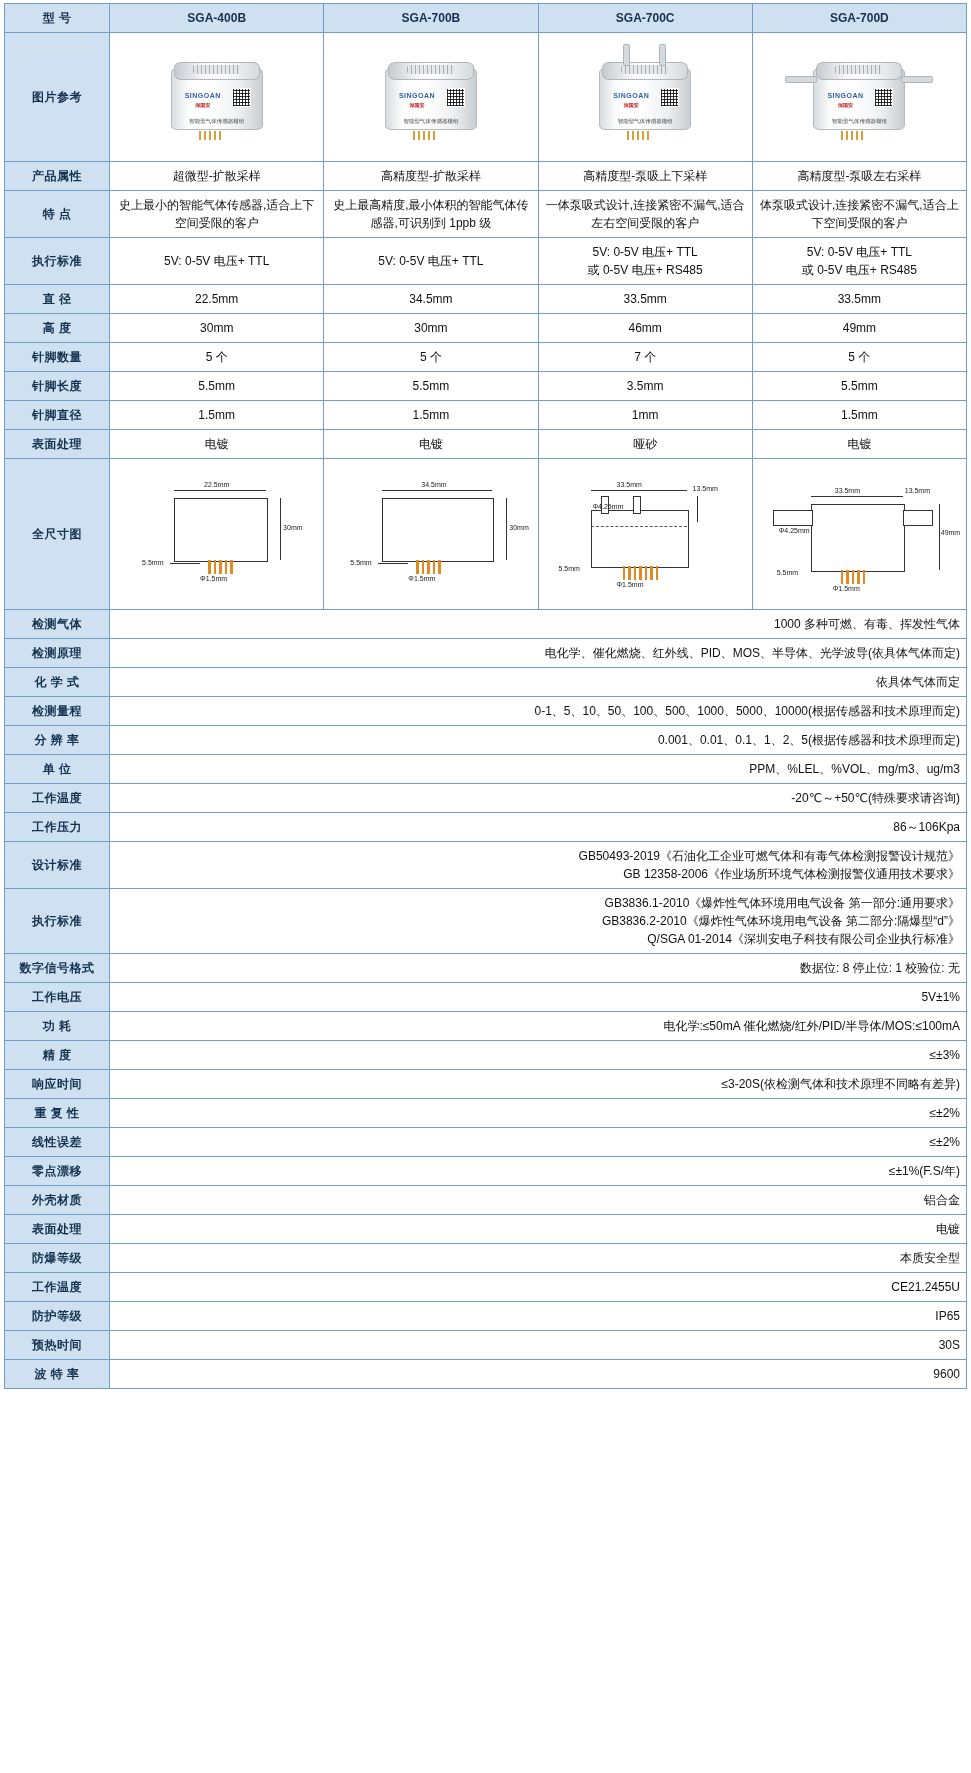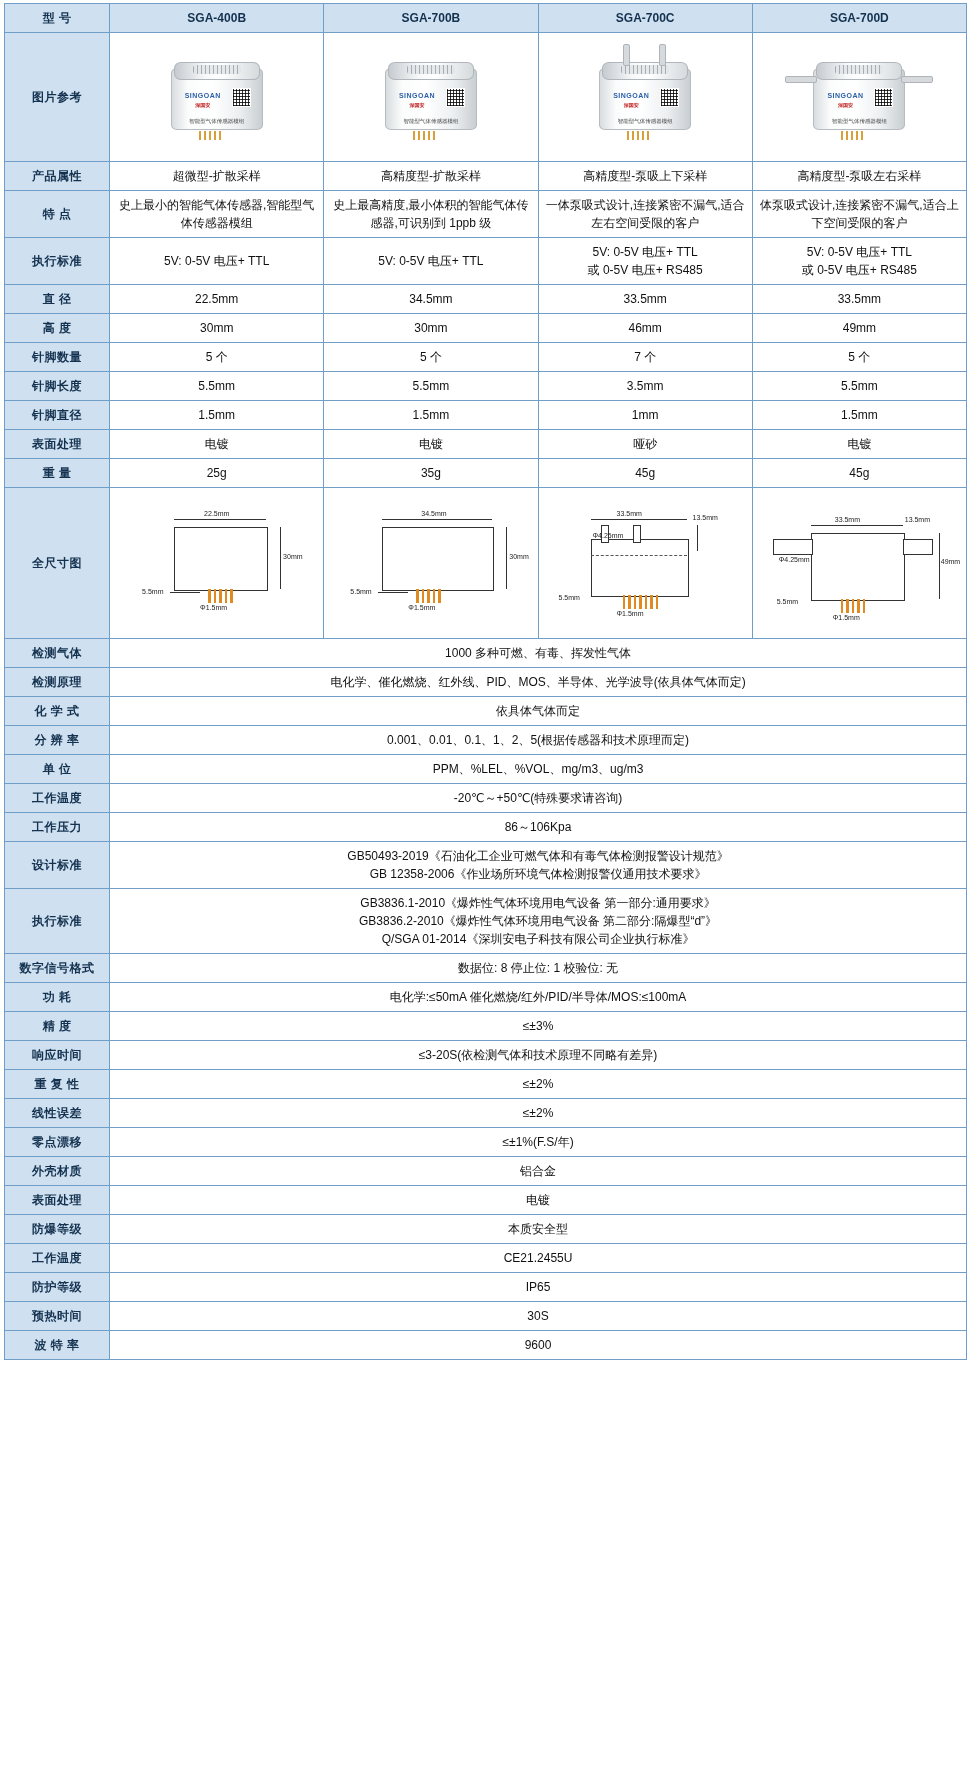--- a/index.html
+++ b/index.html
@@ -32,21 +32,21 @@
     color:#14324f;
     letter-spacing:0.5px;
     font-size:12.5px;
   }
   td.val{
     background:#ffffff;
     text-align:center;
     color:#111;
   }
   td.val.left{
-    text-align:center;
+    text-align:right;
     padding-left:6px;
   }
   td.hdr{
     background:#cfe0f0;
     text-align:center;
     font-weight:bold;
     color:#14324f;
     font-size:12.5px;
   }
   .imgrow td{height:118px;padding:3px;}
@@ -230,21 +230,21 @@
       </tr>
       <tr>
         <td class="lbl">产品属性</td>
         <td class="val">超微型-扩散采样</td>
         <td class="val">高精度型-扩散采样</td>
         <td class="val">高精度型-泵吸上下采样</td>
         <td class="val">高精度型-泵吸左右采样</td>
       </tr>
       <tr>
         <td class="lbl">特   点</td>
-        <td class="val">史上最小的智能气体传感器,智能型气体传感器模组</td>
+        <td class="val">史上最小的智能气体传感器,适合上下空间受限的客户</td>
         <td class="val">史上最高精度,最小体积的智能气体传感器,可识别到 1ppb 级</td>
         <td class="val">一体泵吸式设计,连接紧密不漏气,适合左右空间受限的客户</td>
         <td class="val">体泵吸式设计,连接紧密不漏气,适合上下空间受限的客户</td>
       </tr>
       <tr>
         <td class="lbl">执行标准</td>
         <td class="val">5V:  0-5V 电压+ TTL</td>
         <td class="val">5V:  0-5V 电压+ TTL</td>
         <td class="val">5V:  0-5V 电压+ TTL<br>或 0-5V 电压+ RS485</td>
         <td class="val">5V:  0-5V 电压+ TTL<br>或 0-5V 电压+ RS485</td>
@@ -283,27 +283,20 @@
         <td class="val">1.5mm</td>
         <td class="val">1mm</td>
         <td class="val">1.5mm</td>
       </tr>
       <tr>
         <td class="lbl">表面处理</td>
         <td class="val">电镀</td>
         <td class="val">电镀</td>
         <td class="val">哑砂</td>
         <td class="val">电镀</td>
-      </tr>
-      <tr>
-        <td class="lbl">重    量</td>
-        <td class="val">25g</td>
-        <td class="val">35g</td>
-        <td class="val">45g</td>
-        <td class="val">45g</td>
       </tr>
       <tr class="dimrow">
         <td class="lbl">全尺寸图</td>
         <td class="val">
           <div class="dimwrap">
             <div class="dimbox" style="left: 58px; top: 30px; width: 92px; height: 62px;"></div>
             <div class="dimline" style="left: 58px; top: 22px; width: 92px; height: 1px;"></div>
             <div class="dimtxt" style="left: 88px; top: 12px;">22.5mm</div>
             <div class="dimline" style="left: 164px; top: 30px; width: 1px; height: 62px;"></div>
             <div class="dimtxt" style="left: 167px; top: 55px;">30mm</div>
@@ -391,20 +384,24 @@
       </tr>
       <tr>
         <td class="lbl">检测原理</td>
         <td class="val left multi" colspan="4">电化学、催化燃烧、红外线、PID、MOS、半导体、光学波导(依具体气体而定)</td>
       </tr>
       <tr>
         <td class="lbl">化 学 式</td>
         <td class="val left multi" colspan="4">依具体气体而定</td>
       </tr>
       <tr>
+        <td class="lbl">检测量程</td>
+        <td class="val left multi" colspan="4">0-1、5、10、50、100、500、1000、5000、10000(根据传感器和技术原理而定)</td>
+      </tr>
+      <tr>
         <td class="lbl">分 辨 率</td>
         <td class="val left multi" colspan="4">0.001、0.01、0.1、1、2、5(根据传感器和技术原理而定)</td>
       </tr>
       <tr>
         <td class="lbl">单    位</td>
         <td class="val left multi" colspan="4">PPM、%LEL、%VOL、mg/m3、ug/m3</td>
       </tr>
       <tr>
         <td class="lbl">工作温度</td>
         <td class="val left multi" colspan="4">-20℃～+50℃(特殊要求请咨询)</td>
@@ -417,20 +414,24 @@
         <td class="lbl">设计标准</td>
         <td class="val left multi" colspan="4">GB50493-2019《石油化工企业可燃气体和有毒气体检测报警设计规范》<br>GB 12358-2006《作业场所环境气体检测报警仪通用技术要求》</td>
       </tr>
       <tr>
         <td class="lbl">执行标准</td>
         <td class="val left multi" colspan="4">GB3836.1-2010《爆炸性气体环境用电气设备 第一部分:通用要求》<br>GB3836.2-2010《爆炸性气体环境用电气设备 第二部分:隔爆型“d”》<br>Q/SGA 01-2014《深圳安电子科技有限公司企业执行标准》</td>
       </tr>
       <tr>
         <td class="lbl">数字信号格式</td>
         <td class="val left multi" colspan="4">数据位: 8              停止位: 1              校验位: 无</td>
+      </tr>
+      <tr>
+        <td class="lbl">工作电压</td>
+        <td class="val left multi" colspan="4">5V±1%</td>
       </tr>
       <tr>
         <td class="lbl">功    耗</td>
         <td class="val left multi" colspan="4">电化学:≤50mA        催化燃烧/红外/PID/半导体/MOS:≤100mA</td>
       </tr>
       <tr>
         <td class="lbl">精    度</td>
         <td class="val left multi" colspan="4">≤±3%</td>
       </tr>
       <tr>

